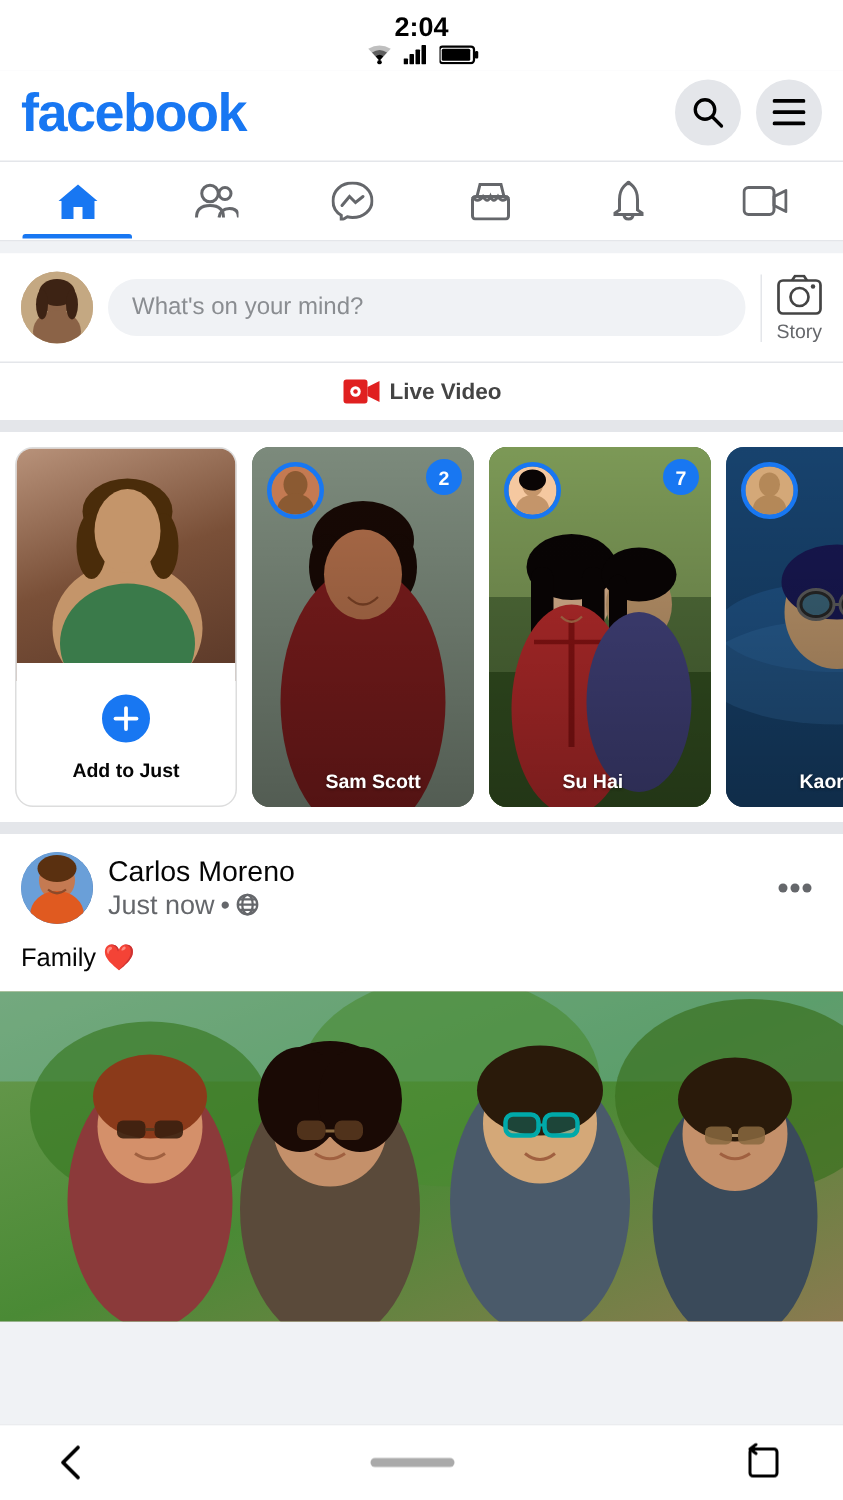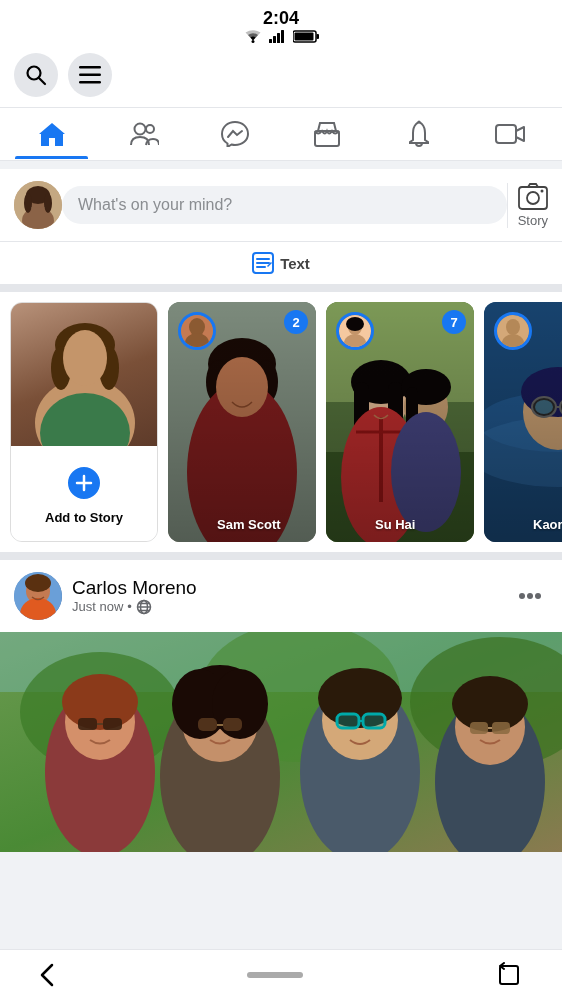--- a/index.html
+++ b/index.html
@@ -89,20 +89,21 @@
       background: #1877f2;
       border-radius: 2px 2px 0 0;
     }
 
     
     .composer {
       background: #fff;
       padding: 12px 14px;
       display: flex;
       align-items: center;
+      gap: 10px;
       border-bottom: 1px solid #e4e6ea;
       margin-top: 8px;
     }
     .composer-avatar {
       width: 48px;
       height: 48px;
       border-radius: 50%;
       background: #c4a882;
       overflow: hidden;
       flex-shrink: 0;
@@ -272,23 +273,24 @@
       background: linear-gradient(135deg, #6a9fd8, #2c5fa1);
       overflow: hidden;
       flex-shrink: 0;
     }
     .post-name {
       font-size: 19px;
       font-weight: 400;
       color: #050505;
     }
     .post-meta {
-      font-size: 13px;
+      font-size: 18px;
       color: #65676b;
       display: flex;
+      align-items: center;
       gap: 4px;
     }
     .post-text {
       padding: 0 14px 12px;
       font-size: 17px;
       color: #050505;
     }
     .post-image {
       width: 100%;
       height: 220px;
@@ -351,20 +353,21 @@
 
     <svg width="26" height="13" viewBox="0 0 26 13">
       <rect x="0" y="1" width="23" height="11" rx="2" stroke="#000" stroke-width="1.5" fill="none"></rect>
       <rect x="23.5" y="4" width="2.5" height="5" rx="1" fill="#000"></rect>
       <rect x="1.5" y="2.5" width="19" height="8" rx="1" fill="#000"></rect>
     </svg>
   </div>
 </div>
 
 <div class="header">
+  <span class="logo">facebook</span>
   <div class="header-actions">
     <div class="icon-circle">
       <svg width="22" height="22" viewBox="0 0 22 22">
         <circle cx="9" cy="9" r="6.5" stroke="#000" stroke-width="2.2" fill="none"></circle>
         <line x1="14" y1="14" x2="20" y2="20" stroke="#000" stroke-width="2.2" stroke-linecap="round"></line>
       </svg>
     </div>
     <div class="icon-circle">
       <svg width="22" height="18" viewBox="0 0 22 18">
         <rect y="0" width="22" height="2.5" rx="1.25" fill="#000"></rect>
@@ -438,29 +441,27 @@
         <circle cx="15" cy="15" r="6" fill="none" stroke="#444" stroke-width="1.8"></circle>
         <path d="M10 4 L12 1 L18 1 L20 4" fill="none" stroke="#444" stroke-width="1.8"></path>
         <circle cx="24" cy="8" r="1.5" fill="#444"></circle>
       </svg>
       <span>Story</span>
     </div>
   </div>
 
   <div class="action-row">
     <div class="action-btn">
-      <svg width="22" height="22" viewBox="0 0 22 22">
-        <rect x="1" y="1" width="20" height="20" rx="3" fill="none" stroke="#1877f2" stroke-width="2"></rect>
-        <line x1="5" y1="7" x2="17" y2="7" stroke="#1877f2" stroke-width="2" stroke-linecap="round"></line>
-        <line x1="5" y1="11" x2="17" y2="11" stroke="#1877f2" stroke-width="2" stroke-linecap="round"></line>
-        <line x1="5" y1="15" x2="13" y2="15" stroke="#1877f2" stroke-width="2" stroke-linecap="round"></line>
-
-        <path d="M15 14 L19 10 L20 11 L16 15 Z" fill="#1877f2"></path>
-      </svg>
-      <span>Text</span>
+      <svg width="26" height="18" viewBox="0 0 26 18">
+        <rect x="1" y="1" width="16" height="16" rx="2" fill="#e02020"></rect>
+        <path d="M17 6 L25 2 L25 16 L17 12 Z" fill="#e02020"></path>
+        <circle cx="9" cy="9" r="3.5" fill="#fff"></circle>
+        <circle cx="9" cy="9" r="1.5" fill="#e02020"></circle>
+      </svg>
+      <span>Live Video</span>
     </div>
   </div>
 </div>
 
 <div class="stories-container">
 
   <div class="story-card story-add">
     <div class="add-story-bg">
 
       <svg width="148" height="156" viewBox="0 0 148 156">
@@ -476,21 +477,21 @@
         <ellipse cx="74" cy="55" rx="22" ry="28" fill="#c4956a"></ellipse>
       </svg>
     </div>
     <div class="add-story-white-area"></div>
     <div class="story-add-circle">
       <svg width="18" height="18" viewBox="0 0 18 18">
         <line x1="9" y1="2" x2="9" y2="16" stroke="#fff" stroke-width="2.5" stroke-linecap="round"></line>
         <line x1="2" y1="9" x2="16" y2="9" stroke="#fff" stroke-width="2.5" stroke-linecap="round"></line>
       </svg>
     </div>
-    <span class="story-add-label">Add to Story</span>
+    <span class="story-add-label">Add to Just</span>
   </div>
 
   <div class="story-card story-user" style="background: linear-gradient(to bottom, #5a6e5a 0%, #888 50%, #4a4a3a 100%);">
     <svg width="148" height="240" viewBox="0 0 148 240" style="position:absolute;top:0;left:0;">
 
       <rect width="148" height="240" fill="#8a9a8a"></rect>
 
       <ellipse cx="74" cy="80" rx="32" ry="36" fill="#8b6347"></ellipse>
 
       <ellipse cx="74" cy="62" rx="34" ry="26" fill="#1a0a05"></ellipse>
@@ -616,20 +617,23 @@
       </div>
     </div>
     <div class="icon-circle" style="background:transparent; width:36px; height:36px;">
       <svg width="24" height="8" viewBox="0 0 24 8">
         <circle cx="4" cy="4" r="3" fill="#65676b"></circle>
         <circle cx="12" cy="4" r="3" fill="#65676b"></circle>
         <circle cx="20" cy="4" r="3" fill="#65676b"></circle>
       </svg>
     </div>
   </div>
+  <div class="post-text">
+    <span>Family ❤️</span>
+  </div>
 
   <div class="post-image">
     <svg width="562" height="220" viewBox="0 0 562 220">
 
       <defs>
         <linearGradient id="bgGrad" x1="0%" y1="0%" x2="100%" y2="100%">
           <stop offset="0%" style="stop-color:#6b9a50"></stop>
           <stop offset="50%" style="stop-color:#4a8a35"></stop>
           <stop offset="100%" style="stop-color:#8a7a50"></stop>
         </linearGradient>

